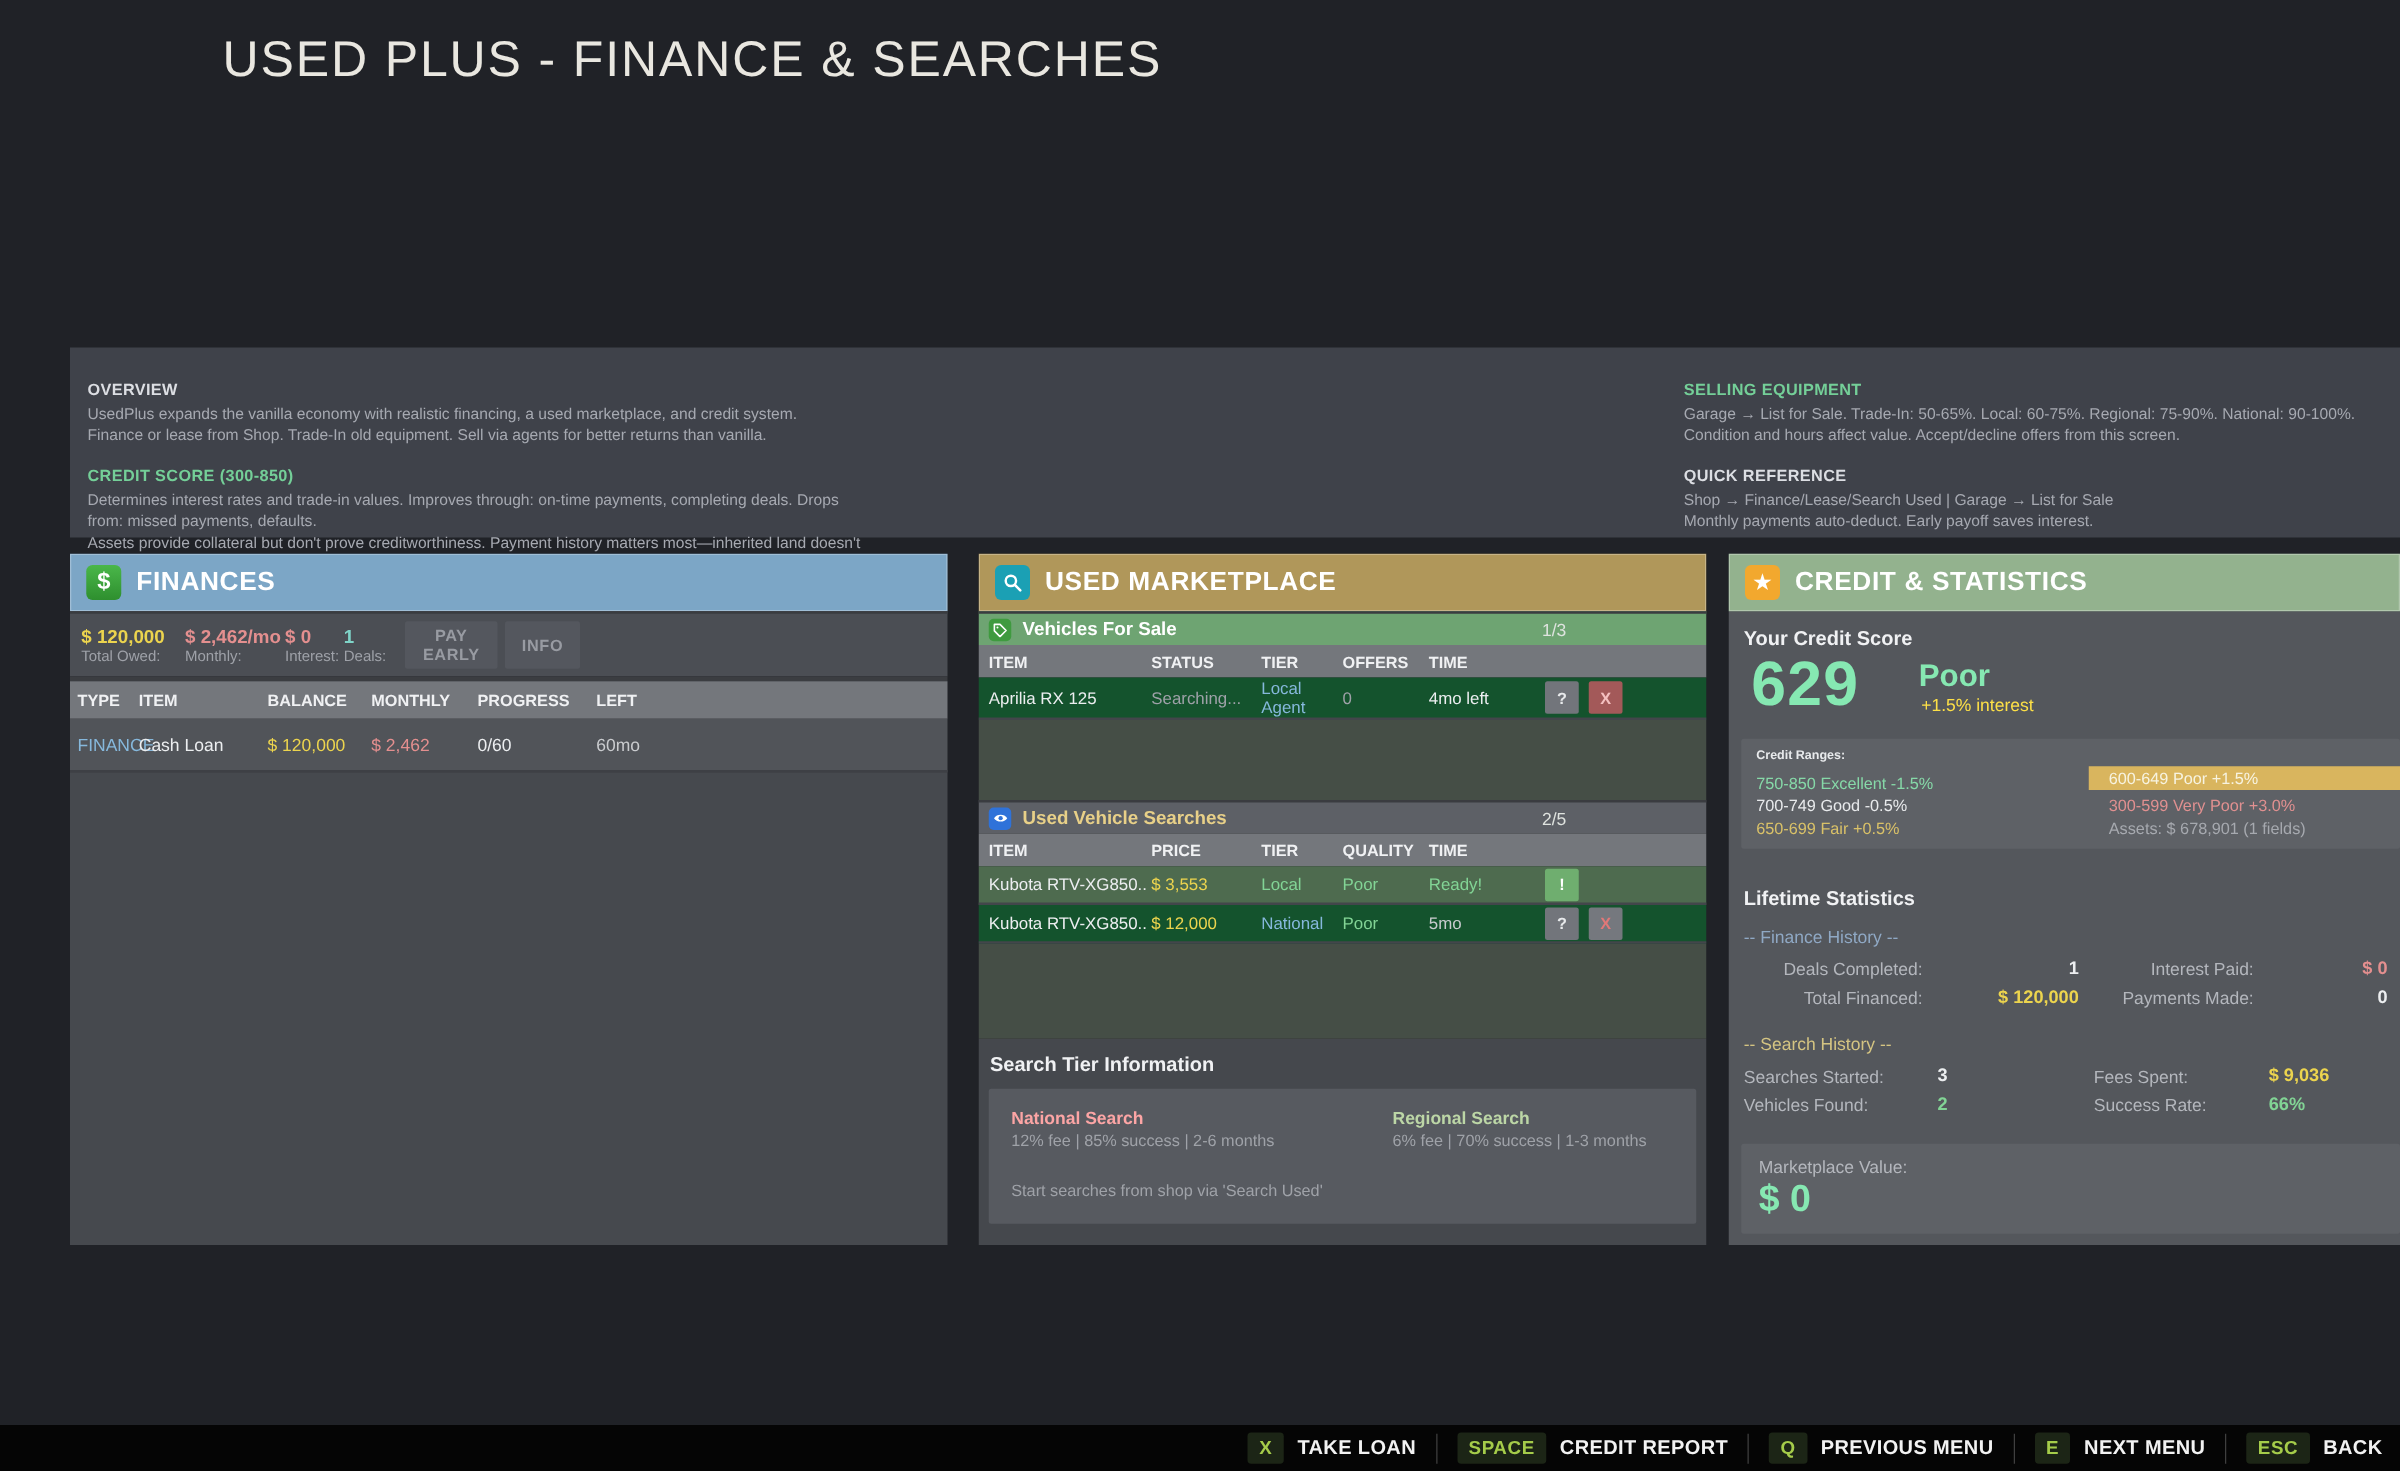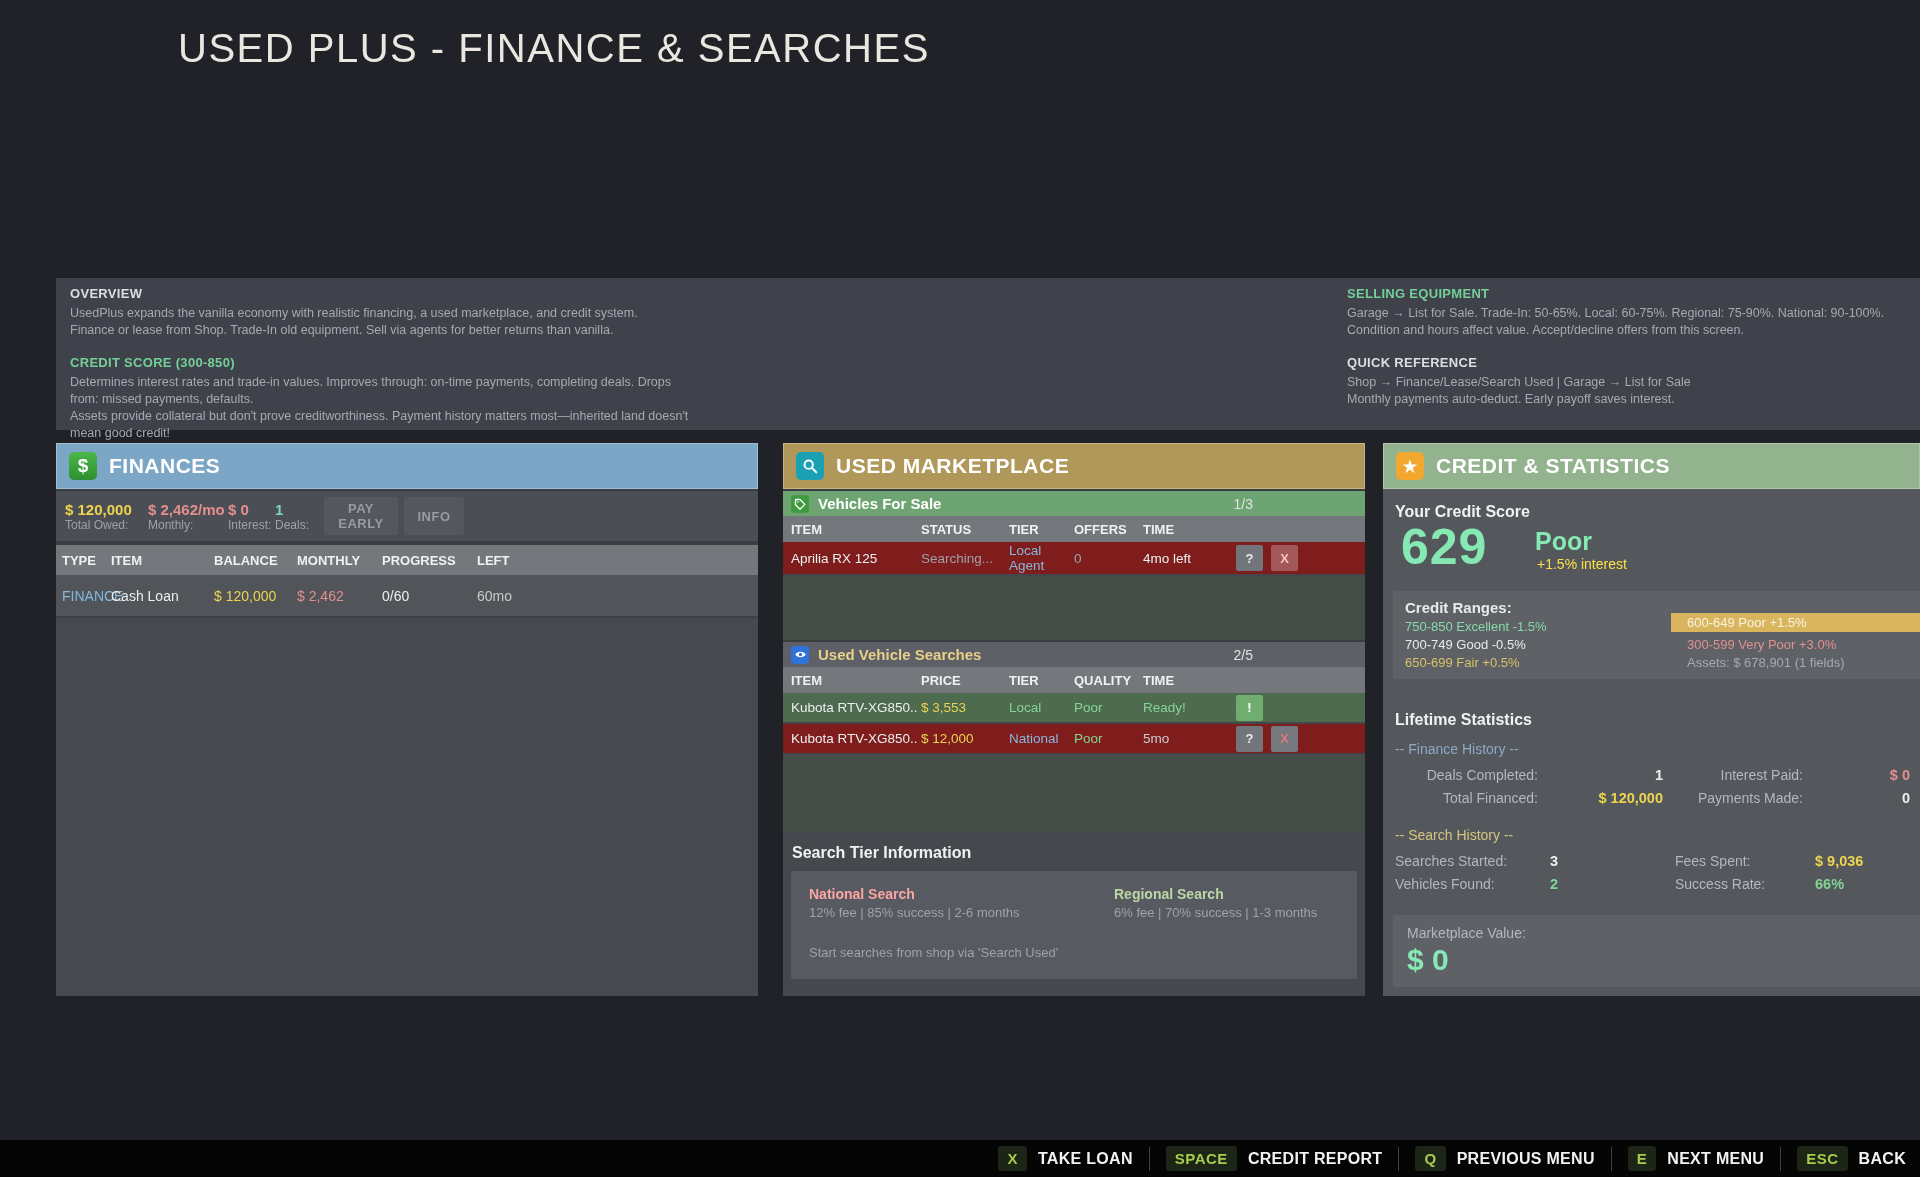--- a/index.html
+++ b/index.html
@@ -8,21 +8,21 @@
     position:relative;width:1920px;height:1177px;overflow:hidden;
     background:#202227;
     font-family:"Liberation Sans", sans-serif;
     -webkit-font-smoothing:antialiased;
   }
   
   .page-title{position:absolute;left:178px;top:26px;font-size:40px;font-weight:500;
     color:#e9e7e0;letter-spacing:1.5px;}
   
   .info-panel{position:absolute;left:56px;top:278px;right:0;height:152px;background:#3f424a;}
-  .info-sec{position:absolute;width:620px;}
+  .info-sec{position:absolute;width:620px;margin-top:18px;}
   .info-sec .t{font-size:13px;font-weight:bold;letter-spacing:.3px;color:#dcdee3;margin-bottom:4px;}
   .info-sec .t.green{color:#74cf98;}
   .info-sec .t.gold{color:#cdbd66;}
   .info-sec .l{font-size:12.5px;line-height:17px;color:#a6a9b1;}
   
   .panel{position:absolute;top:443px;height:553px;display:flex;flex-direction:column;}
   .p-head{height:46px;flex:0 0 46px;display:flex;align-items:center;gap:12px;padding-left:13px;
     box-shadow:inset 0 0 0 1px rgba(255,255,255,.28);}
   .p-head .ttl{font-size:21px;font-weight:bold;color:#ffffff;letter-spacing:.5px;}
   .icon-badge{width:28px;height:28px;border-radius:5px;display:flex;align-items:center;
@@ -55,21 +55,21 @@
     border-top:2px solid #3a3c40;}
   .mk-bar .bt{font-size:15px;font-weight:bold;color:#fff;}
   .mk-bar .cnt{position:absolute;right:112px;font-size:14px;color:#dfe3df;}
   .bar-green{background:#6ea472;}
   .bar-gray{background:#5d6066;}
   .bar-gray .bt{color:#e8d088;}
   .mk-grid{display:grid;grid-template-columns:130px 88px 65px 69px 90px 1fr;padding-left:8px;
     align-items:center;position:relative;}
   .mk-thead{flex:0 0 26px;background:#74777c;font-size:13px;font-weight:bold;color:#f0f1f3;}
   .mk-row{font-size:13.5px;border-bottom:2px solid #43464b;}
-  .row-gray{background:#7f1d1d;} .row-green{background:#4e6b4f;}
+  .row-gray{background:#14532d;} .row-green{background:#4e6b4f;}
   .mini-btn{position:absolute;width:27px;height:26px;border-radius:2px;border:none;
     font-family:inherit;font-size:13px;font-weight:bold;display:flex;align-items:center;justify-content:center;}
   .btn-q{right:102px;background:#72757b;color:#e8eaec;}
   .btn-x-red{right:67px;background:#a35959;color:#f4c0c0;}
   .btn-x-gray{right:67px;background:#75787e;color:#e07878;}
   .btn-bang{right:102px;background:#6fae6f;color:#ffffff;}
   .green-fill{background:#454e46;}
   .mk-bottom{flex:1;background:#45484d;}
   .tier-title{font-size:16px;font-weight:bold;color:#f0f1f3;padding:13px 8px 9px 9px;}
   .tier-box{margin:0 8px;background:#575a60;border-radius:2px;padding:15px 18px;display:grid;
@@ -81,21 +81,21 @@
   
   #credit{left:1383px;width:537px;background:#54575c;}
   #credit .p-head{background:#93b28e;position:relative;z-index:2;}
   .cr-body{position:relative;flex:1;}
   .abs{position:absolute;}
   .cr-label{font-size:16px;font-weight:bold;color:#f0f1f3;}
   .cr-score{font-size:50px;line-height:48px;font-weight:bold;color:#86e8b2;letter-spacing:1px;}
   .cr-rating{font-size:25px;font-weight:bold;color:#86e8b2;}
   .cr-int{font-size:14px;color:#fde047;}
   .cr-box{background:#5e6166;border-radius:2px;}
-  .rg-title{font-size:15px;font-weight:bold;color:#e8eaec;}
+  .rg-title{font-size:10px;font-weight:bold;color:#e8eaec;}
   .rg{font-size:13px;line-height:18px;}
   .rg-hl{position:absolute;left:278px;right:0;top:22px;height:19px;background:#d9b55e;}
   .rg-hl span{font-size:13px;color:#f7f3e0;padding-left:16px;line-height:19px;display:block;}
   .hist{font-size:14px;}
   .h-fin{color:#8fa8c4;} .h-sea{color:#d4c482;}
   .stat-grid{display:grid;grid-template-columns:155px 125px 140px 1fr;grid-auto-rows:23px;
     align-items:center;font-size:14px;}
   .stat-grid .lb{color:#b4b7bd;}
   .stat-grid .vl{font-weight:bold;font-size:14.5px;}
   .mv-label{font-size:14px;color:#b4b7bd;}

